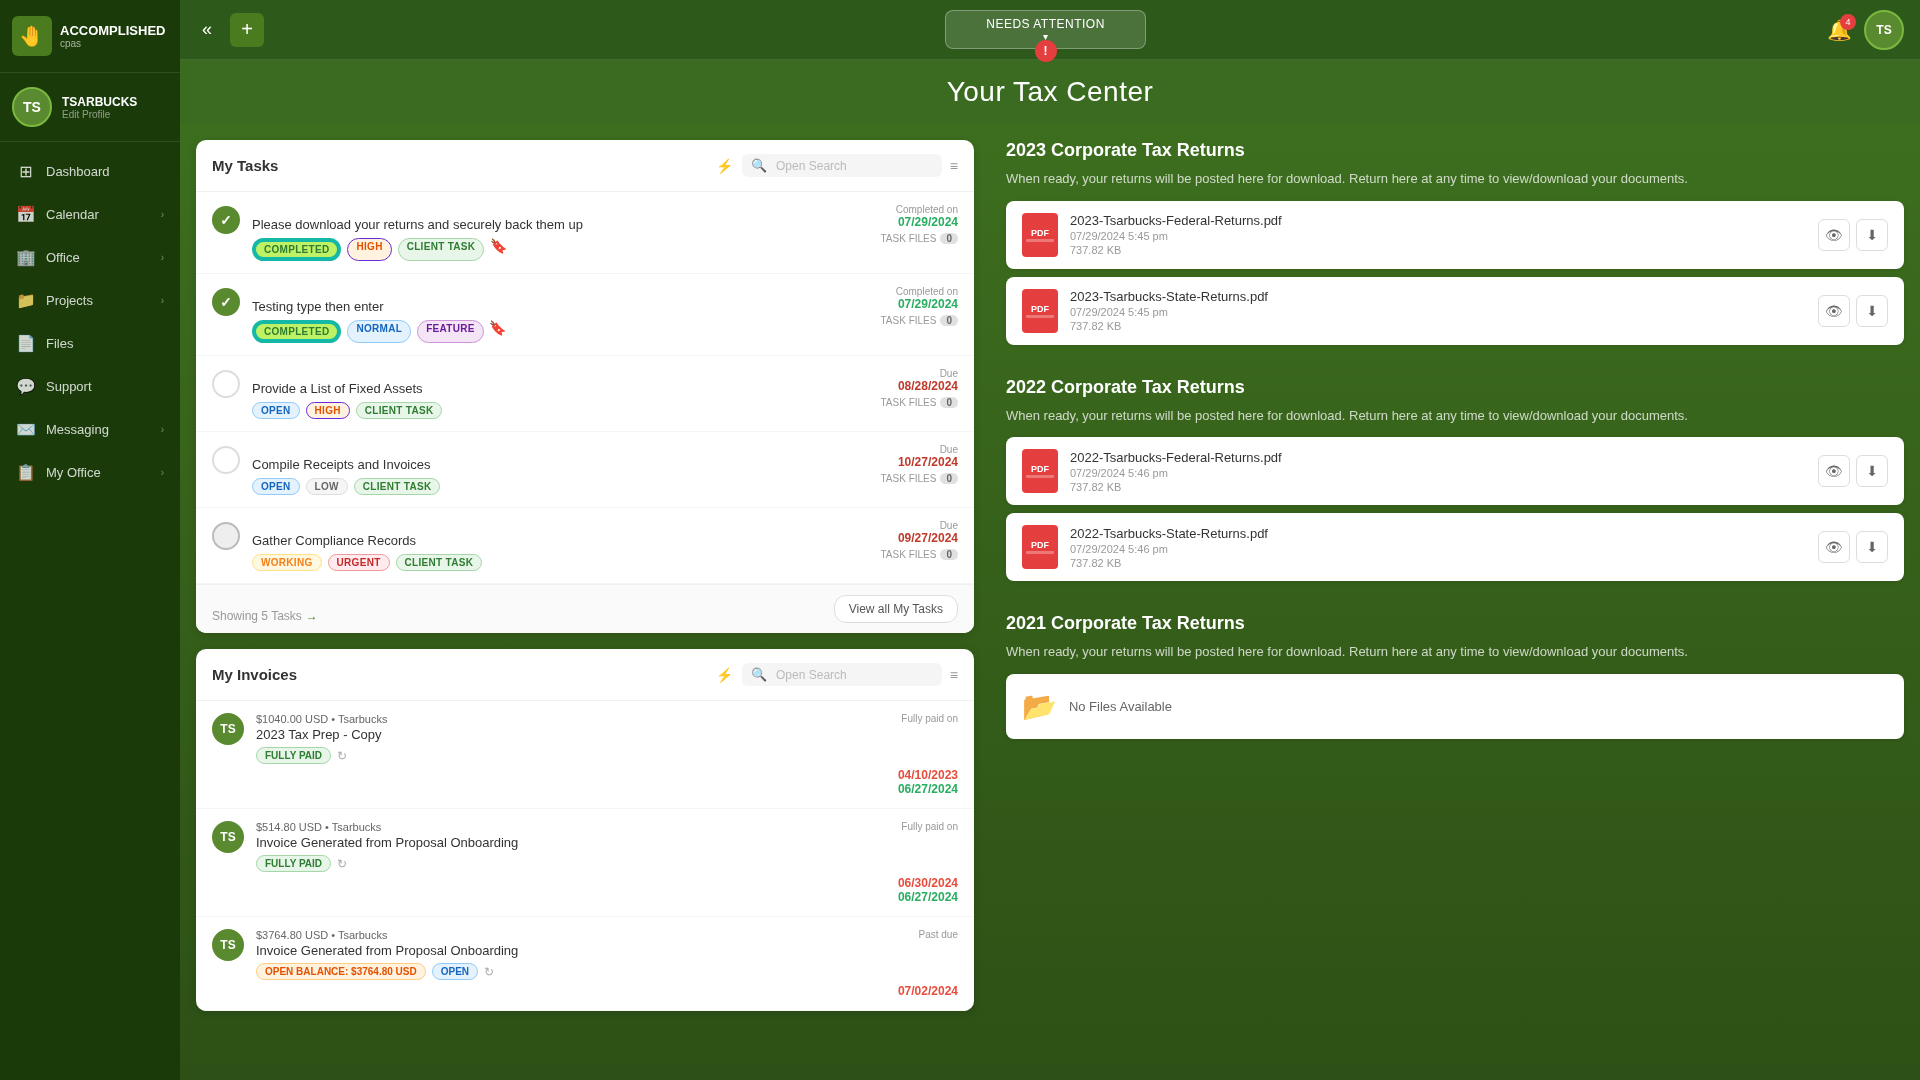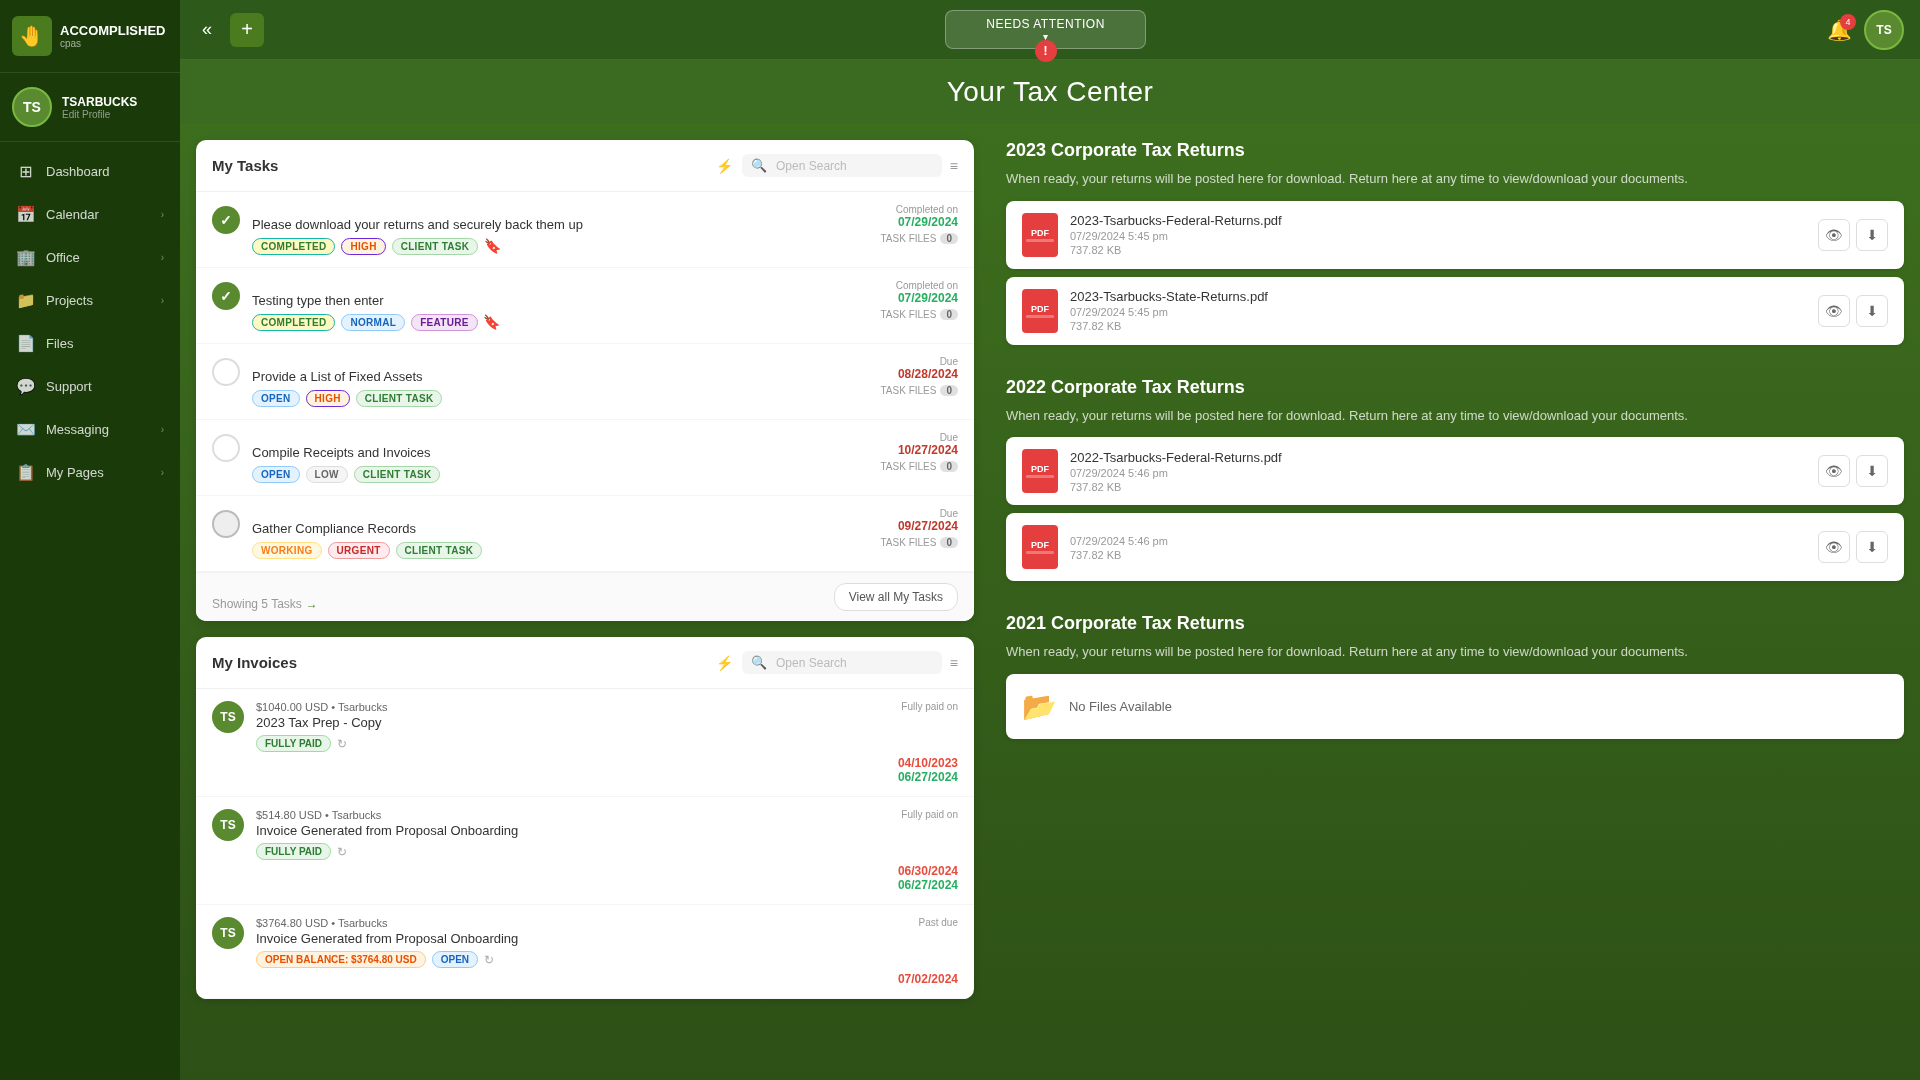--- a/index.html
+++ b/index.html
@@ -181,21 +181,21 @@
     .task-check.completed { background: #5a8a2f; color: white; }
     .task-check.open { border: 2px solid #ddd; background: white; color: transparent; }
     .task-check.working { border: 2px solid #bbb; background: #eee; }
     .task-body { flex: 1; }
     .task-title { font-size: 13px; color: #333; font-weight: 500; margin-bottom: 6px; margin-top: 13px; }
     .task-tags { display: flex; gap: 6px; flex-wrap: wrap; }
     .tag {
       padding: 2px 8px; border-radius: 12px; font-size: 10px; font-weight: 600;
       letter-spacing: 0.3px;
     }
-    .tag-completed { background: #fef9c3; color: #2e7d32; border: 1px solid #14b8a6; text-align: center; }
+    .tag-completed { background: #bef264; color: #2e7d32; border: 4px solid #14b8a6; text-align: center; }
     .tag-high { background: #fff3e0; color: #e65100; border: 1px solid #6d28d9; }
     .tag-normal { background: #e3f2fd; color: #1565c0; border: 1px solid #90caf9; }
     .tag-feature { background: #f3e5f5; color: #6a1b9a; border: 1px solid #ce93d8; }
     .tag-open { background: #e3f2fd; color: #1565c0; border: 1px solid #90caf9; }
     .tag-low { background: #f5f5f5; color: #666; border: 1px solid #ddd; }
     .tag-client-task { background: #e8f5e9; color: #2e7d32; border: 1px solid #a5d6a7; }
     .tag-working { background: #fff8e1; color: #f57f17; border: 1px solid #ffe082; }
     .tag-urgent { background: #ffebee; color: #c62828; border: 1px solid #ef9a9a; }
 
     .task-meta {
@@ -358,21 +358,21 @@
     <div class="nav-item">
       <div class="nav-item-left">
         <span class="nav-icon">✉️</span>
         <span>Messaging</span>
       </div>
       <span class="nav-chevron">›</span>
     </div>
     <div class="nav-item">
       <div class="nav-item-left">
         <span class="nav-icon">📋</span>
-        <span>My Pages</span>
+        <span>My Office</span>
       </div>
       <span class="nav-chevron">›</span>
     </div>
   </nav>
 </div>
 
 <div class="main-area">
 
   <div class="top-bar">
     <button class="top-bar-collapse">«</button>
@@ -641,20 +641,21 @@
             <button class="file-action-btn">👁</button>
             <button class="file-action-btn">⬇</button>
           </div>
         </div>
         <div class="file-item">
           <div class="pdf-icon">
             <span>PDF</span>
             <div class="pdf-icon-bar"></div>
           </div>
           <div class="file-info">
+            <div class="file-name">2022-Tsarbucks-State-Returns.pdf</div>
             <div class="file-meta">07/29/2024 5:46 pm</div>
             <div class="file-meta">737.82 KB</div>
           </div>
           <div class="file-actions">
             <button class="file-action-btn">👁</button>
             <button class="file-action-btn">⬇</button>
           </div>
         </div>
       </div>
 

